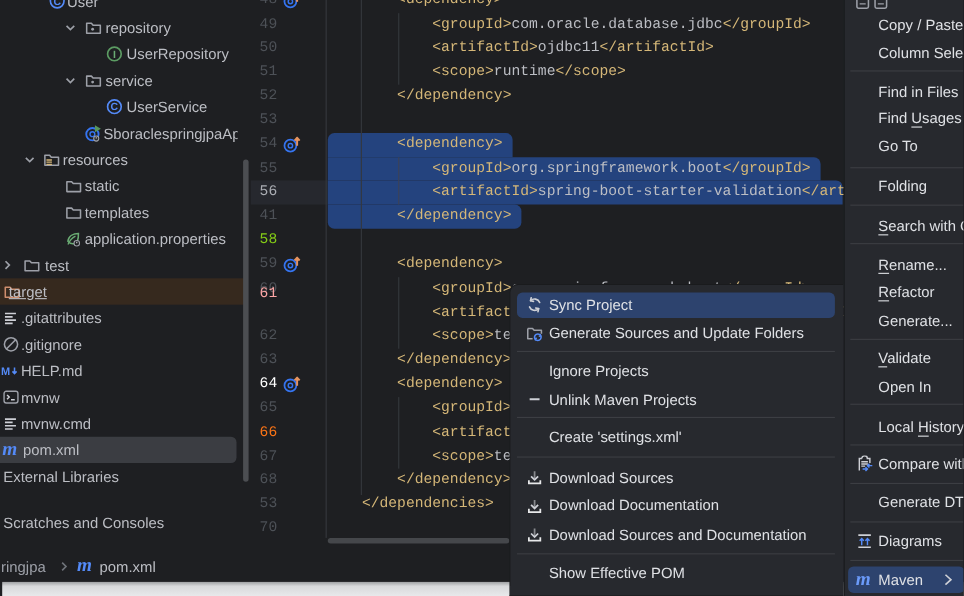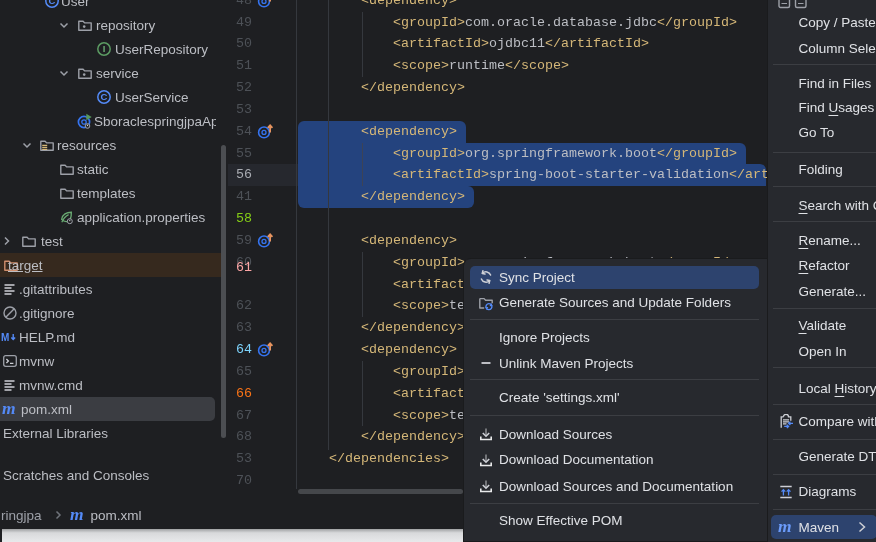--- a/index.html
+++ b/index.html
@@ -43,21 +43,21 @@
 <div class="lnum" style="top:120.7px;color:#4d5157;">54</div>
 <div class="lnum" style="top:142.5px;color:#4d5157;">55</div>
 <div class="lnum" style="top:164.3px;color:#a9acb2;">56</div>
 <div class="lnum" style="top:186.2px;color:#4d5157;">41</div>
 <div class="lnum" style="top:208.0px;color:#84cc16;">58</div>
 <div class="lnum" style="top:229.8px;color:#4d5157;">59</div>
 <div class="lnum" style="top:251.6px;color:#4d5157;">60</div>
 <div class="lnum" style="top:257px;color:#fca5a5;font-family:Liberation Mono, monospace;">61</div>
 <div class="lnum" style="top:295.3px;color:#4d5157;">62</div>
 <div class="lnum" style="top:317.1px;color:#4d5157;">63</div>
-<div class="lnum" style="top:339.0px;color:#7dd3fc;">64</div>
+<div class="lnum" style="top:339.0px;color:#ffffff;">64</div>
 <div class="lnum" style="top:360.8px;color:#4d5157;">65</div>
 <div class="lnum" style="top:382.6px;color:#f97316;">66</div>
 <div class="lnum" style="top:404.5px;color:#4d5157;">67</div>
 <div class="lnum" style="top:426.3px;color:#4d5157;">68</div>
 <div class="lnum" style="top:448.1px;color:#4d5157;">53</div>
 <div class="lnum" style="top:469.9px;color:#4d5157;">70</div>
 <div class="cline" style="top:-10.3px;"><span class="tg">        &lt;dependency&gt;</span></div>
 <div class="cline" style="top:11.5px;"><span class="tg">            &lt;groupId&gt;</span>com.oracle.database.jdbc<span class="tg">&lt;/groupId&gt;</span></div>
 <div class="cline" style="top:33.3px;"><span class="tg">            &lt;artifactId&gt;</span>ojdbc11<span class="tg">&lt;/artifactId&gt;</span></div>
 <div class="cline" style="top:55.2px;"><span class="tg">            &lt;scope&gt;</span>runtime<span class="tg">&lt;/scope&gt;</span></div>

